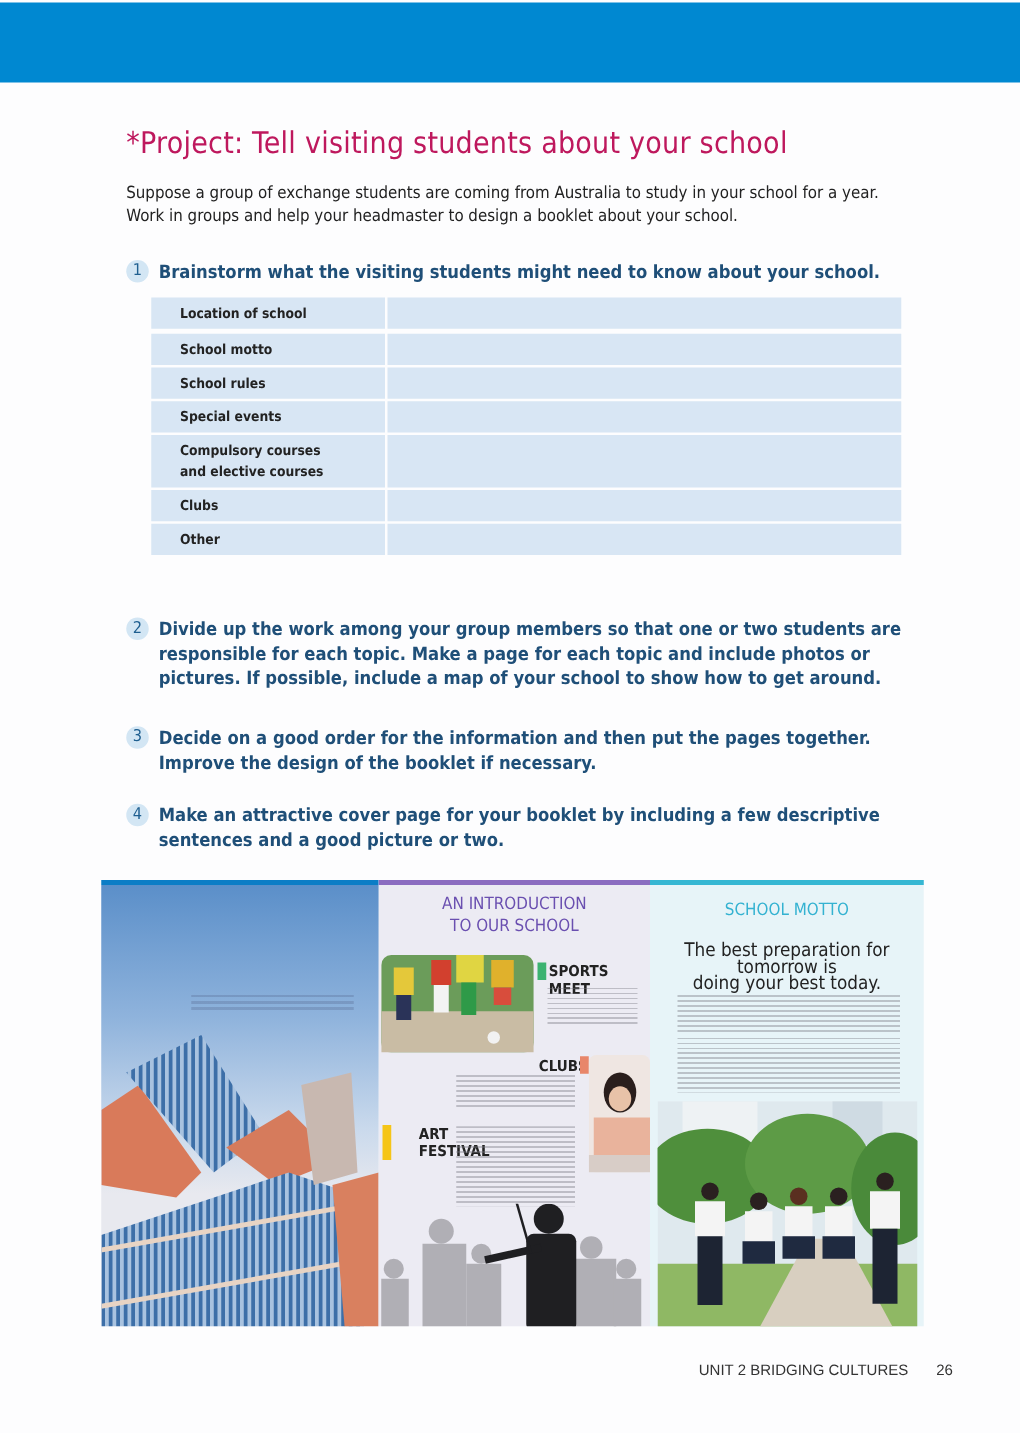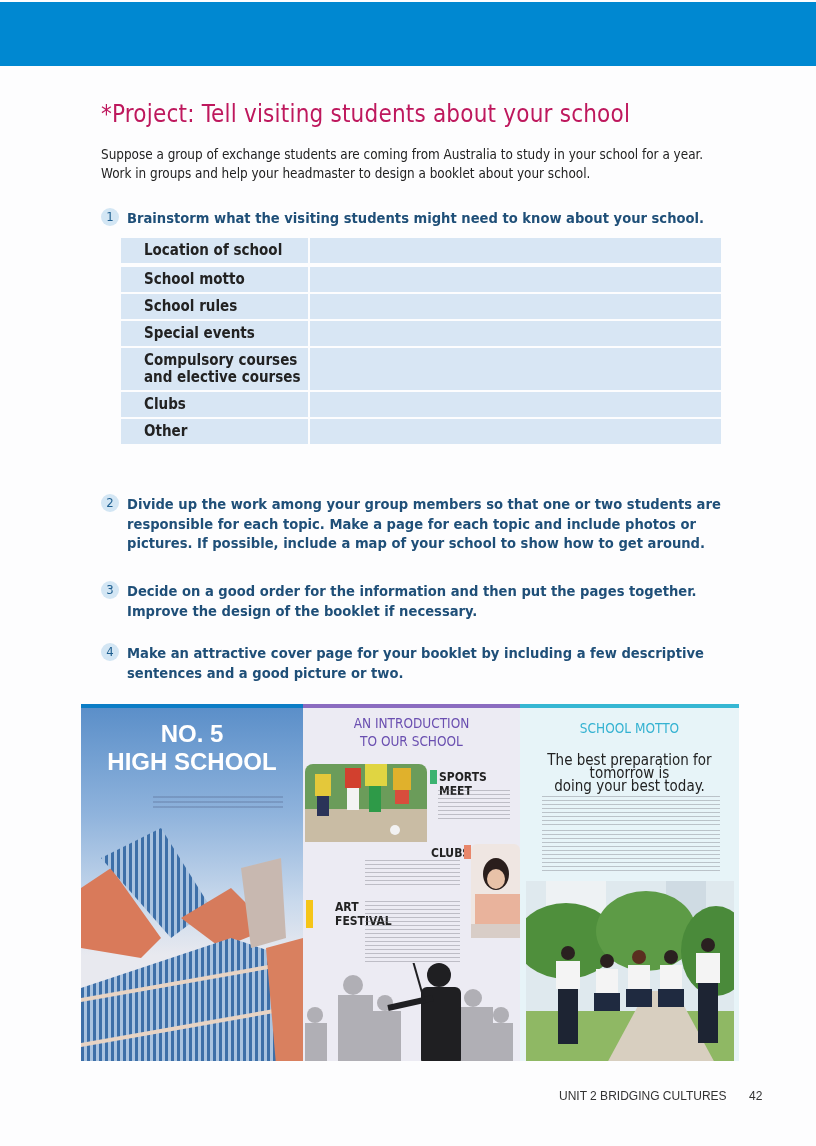--- a/index.html
+++ b/index.html
@@ -5,21 +5,21 @@
   html, body { margin:0; padding:0; }
   body { width:816px; height:1146px; background:#fdfdfe; position:relative; overflow:hidden; font-family:"Liberation Sans", sans-serif; }
   .top-band { position:absolute; left:0; top:2px; width:816px; height:64px; background:#0088d1; }
   .title { position:absolute; left:101px; top:100px; font-family:"DejaVu Sans Condensed","DejaVu Sans", sans-serif; font-stretch:condensed; font-size:24px; color:#be185d; letter-spacing:0.2px; white-space:nowrap; }
   .intro { position:absolute; left:101px; top:145px; width:620px; font-family:"DejaVu Sans", sans-serif; font-stretch:condensed; font-size:13.4px; line-height:19px; color:#222; }
   .task { position:absolute; left:101px; font-family:"DejaVu Sans", sans-serif; font-stretch:condensed; font-weight:bold; font-size:14.6px; line-height:19.5px; color:#1f4f78; }
   .task .num { position:absolute; left:0; top:0; width:18px; height:18px; border-radius:50%; background:#d3e6f4; color:#1f5f90; font-weight:normal; font-size:13px; line-height:18px; text-align:center; }
   .task .txt { position:absolute; left:26px; top:0; white-space:nowrap; }
   .table { position:absolute; left:121px; top:238px; width:600px; border-collapse:separate; }
   .trow { display:flex; margin-bottom:2px; }
-  .trow .c1 { width:187px; background:#d8e6f4; padding:4px 0 4px 23px; font-family:"DejaVu Sans", sans-serif; font-stretch:condensed; font-weight:bold; font-size:15px; line-height:17px; color:#222; box-sizing:border-box; margin-right:2px; }
+  .trow .c1 { width:187px; background:#d8e6f4; padding:4px 0 4px 23px; font-family:"DejaVu Sans", sans-serif; font-stretch:condensed; font-weight:bold; font-size:11px; line-height:17px; color:#222; box-sizing:border-box; margin-right:2px; }
   .trow .c2 { flex:1; background:#d8e6f4; }
   .booklet { position:absolute; left:81px; top:704px; width:658px; height:357px; }
   .p1 { position:absolute; left:0; top:0; width:222px; height:357px; background:linear-gradient(180deg,#5b8fc9 0%,#8fb3dc 30%,#c9d9ec 55%,#e8e9ef 70%); border-top:4px solid #0b7dc6; box-sizing:border-box; overflow:hidden; }
   .p1 .h { position:absolute; left:0; width:222px; text-align:center; color:#fff; font-family:"Liberation Sans", sans-serif; font-weight:bold; font-size:24px; line-height:28px; top:12px; }
   .p1 .blur { position:absolute; left:72px; top:88px; width:130px; height:12px; background:repeating-linear-gradient(180deg,rgba(90,110,150,.35) 0 2px,transparent 2px 5px); }
   .bldg { position:absolute; left:0; top:120px; width:222px; height:237px; }
   .p2 { position:absolute; left:222px; top:0; width:217px; height:357px; background:#ecebf3; border-top:4px solid #8b6cc0; box-sizing:border-box; overflow:hidden; }
   .p2 .h { position:absolute; left:0; width:217px; text-align:center; color:#6a4fb0; font-family:"DejaVu Sans", sans-serif; font-stretch:condensed; font-weight:normal; font-size:13.5px; line-height:18px; top:6px; }
   .sec-label { position:absolute; font-family:"DejaVu Sans", sans-serif; font-stretch:condensed; font-weight:bold; font-size:12px; color:#222; line-height:14px; }
   .bar { position:absolute; width:7px; }
@@ -98,24 +98,20 @@
   <span class="num">4</span>
   <span class="txt">
     <span>Make an attractive cover page for your booklet by including a few descriptive</span><br>
     <span>sentences and a good picture or two.</span>
   </span>
 </div>
 
 <div class="booklet">
 
   <div class="p1">
-    <div class="h">
-      <span>NO. 5</span><br>
-      <span>HIGH SCHOOL</span>
-    </div>
     <div class="blur"></div>
     <svg class="bldg" viewBox="0 0 222 237">
       <defs>
         <pattern id="fins" width="6" height="10" patternUnits="userSpaceOnUse">
           <rect width="6" height="10" fill="#a9c3e0"></rect>
           <rect x="0" width="3" height="10" fill="#3d6fa8"></rect>
         </pattern>
       </defs>
       <polygon points="0,120 0,60 30,40 80,110 60,130" fill="#d97a5a"></polygon>
       <polygon points="20,30 80,0 130,80 90,110" fill="url(#fins)"></polygon>
@@ -222,13 +218,13 @@
           <circle cx="145" cy="76" r="7" fill="#2a2020"></circle>
         <rect x="170" y="72" width="24" height="30" fill="#f4f4f4"></rect>
           <rect x="172" y="102" width="20" height="60" fill="#1d2433"></rect>
           <circle cx="182" cy="64" r="7" fill="#2a2020"></circle>
       </g>
     </svg>
   </div>
 </div>
 
 <div class="footer">UNIT 2  BRIDGING CULTURES</div>
-<div class="page-num">42</div>
+<div class="page-num">26</div>
 
 </body></html>

